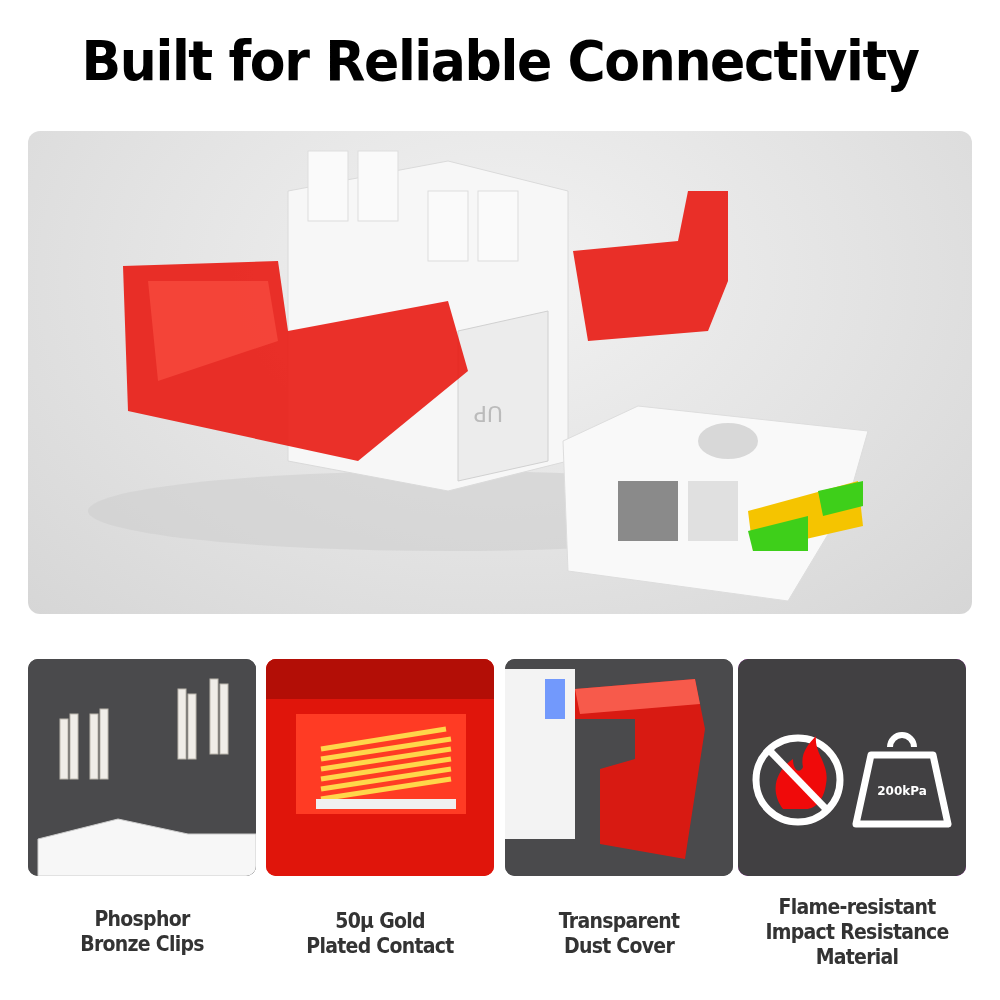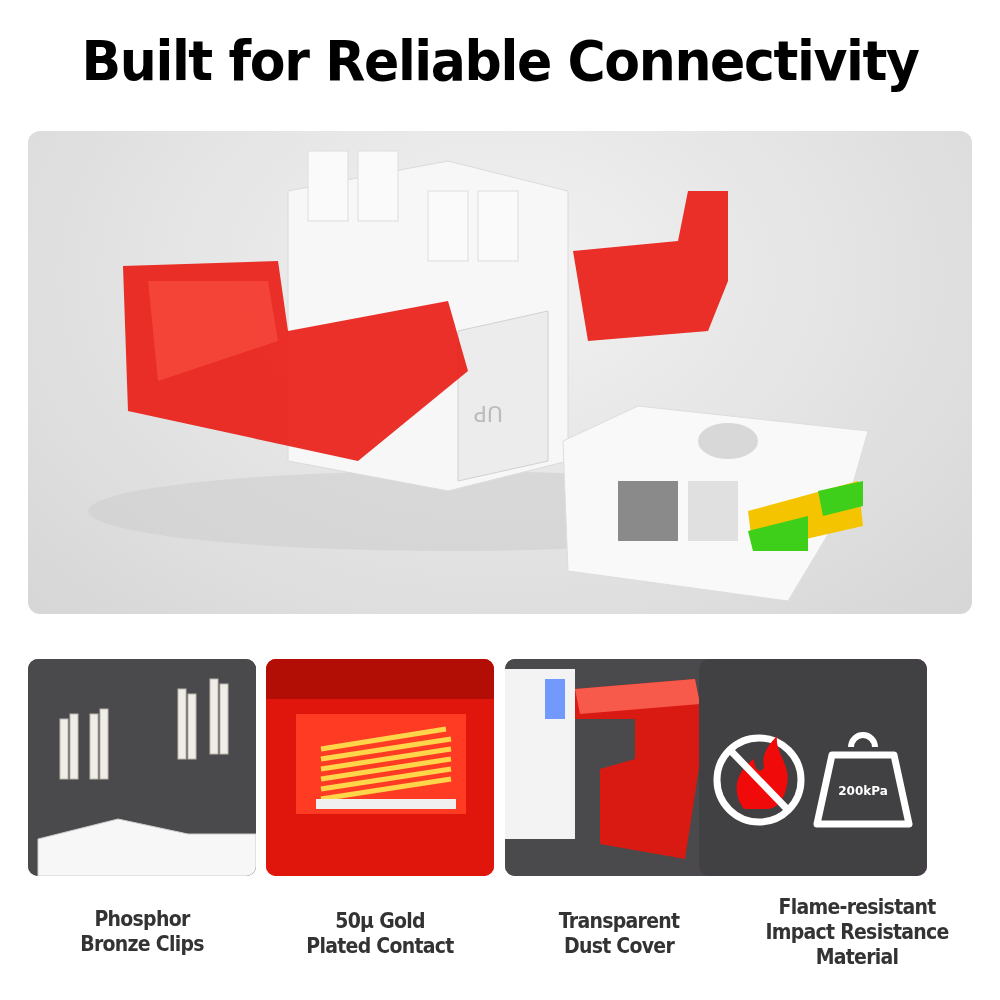--- a/index.html
+++ b/index.html
@@ -80,21 +80,21 @@
 <div class="tile" style="left:505px;background:#4a4a4c;">
   <svg width="228" height="217">
     <rect width="228" height="217" fill="#4a4a4c"></rect>
     <rect x="0" y="10" width="70" height="170" fill="#f3f3f3"></rect>
     <rect x="40" y="20" width="20" height="40" fill="#3a72ff" opacity="0.7"></rect>
     <polygon points="70,30 190,20 200,70 180,200 95,185 95,110 130,100 130,60 70,60" fill="#e8150c" opacity="0.9"></polygon>
     <polygon points="70,30 190,20 195,45 75,55" fill="#ff6a5a" opacity="0.8"></polygon>
   </svg>
 </div>
 
-<div class="tile" style="left:699px;background:#a21caf;">
+<div class="tile" style="left:738px;background:#a21caf;">
   <svg width="228" height="217" viewBox="0 0 228 217">
     <rect width="228" height="217" fill="#414042"></rect>
     <circle cx="60" cy="121" r="42" fill="none" stroke="#fff" stroke-width="7"></circle>
     <path d="M45,150 C30,130 40,110 55,100 C55,112 62,115 65,108 C62,95 70,85 78,77 C76,95 92,105 88,125 C86,140 78,150 68,150 Z" fill="#f00a0a"></path>
     <line x1="32" y1="92" x2="88" y2="150" stroke="#fff" stroke-width="7"></line>
     <path d="M152,88 a12,12 0 0 1 24,0" fill="none" stroke="#fff" stroke-width="6"></path>
     <polygon points="133,96 195,96 210,165 118,165" fill="none" stroke="#fff" stroke-width="7" stroke-linejoin="round"></polygon>
     <text x="164" y="136" text-anchor="middle" font-size="12" font-weight="bold" fill="#fff" font-family="DejaVu Sans, sans-serif">200kPa</text>
   </svg>
 </div>

